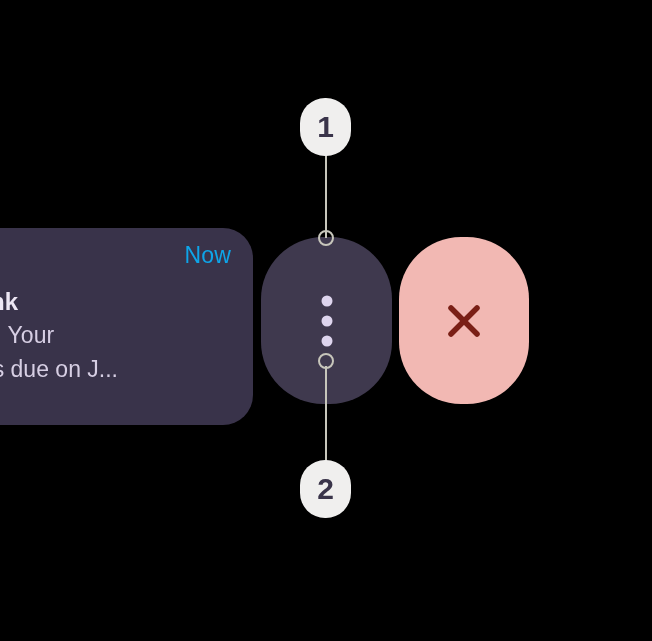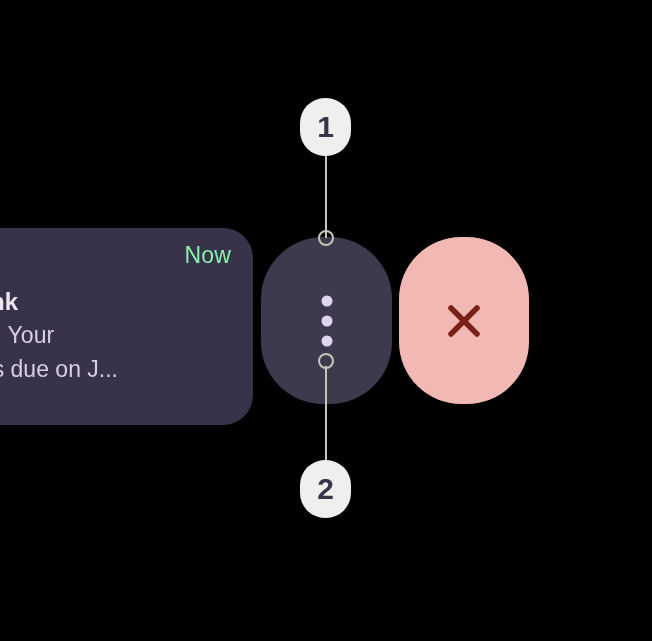--- a/index.html
+++ b/index.html
@@ -32,21 +32,21 @@
     border-radius: 30px;
     box-sizing: border-box;
     padding: 14px 22px 16px 22px;
     overflow: hidden;
   }
   .notif-time {
     position: absolute;
     right: 22px;
     top: 16px;
     font-size: 23px;
-    color: #86efac;
+    color: #0ea5e9;
     letter-spacing: .2px;
     line-height: 1;
   }
   .notif-body {
     position: absolute;
     left: 22px;
     top: 60px;
     right: 16px;
   }
   .notif-app {

